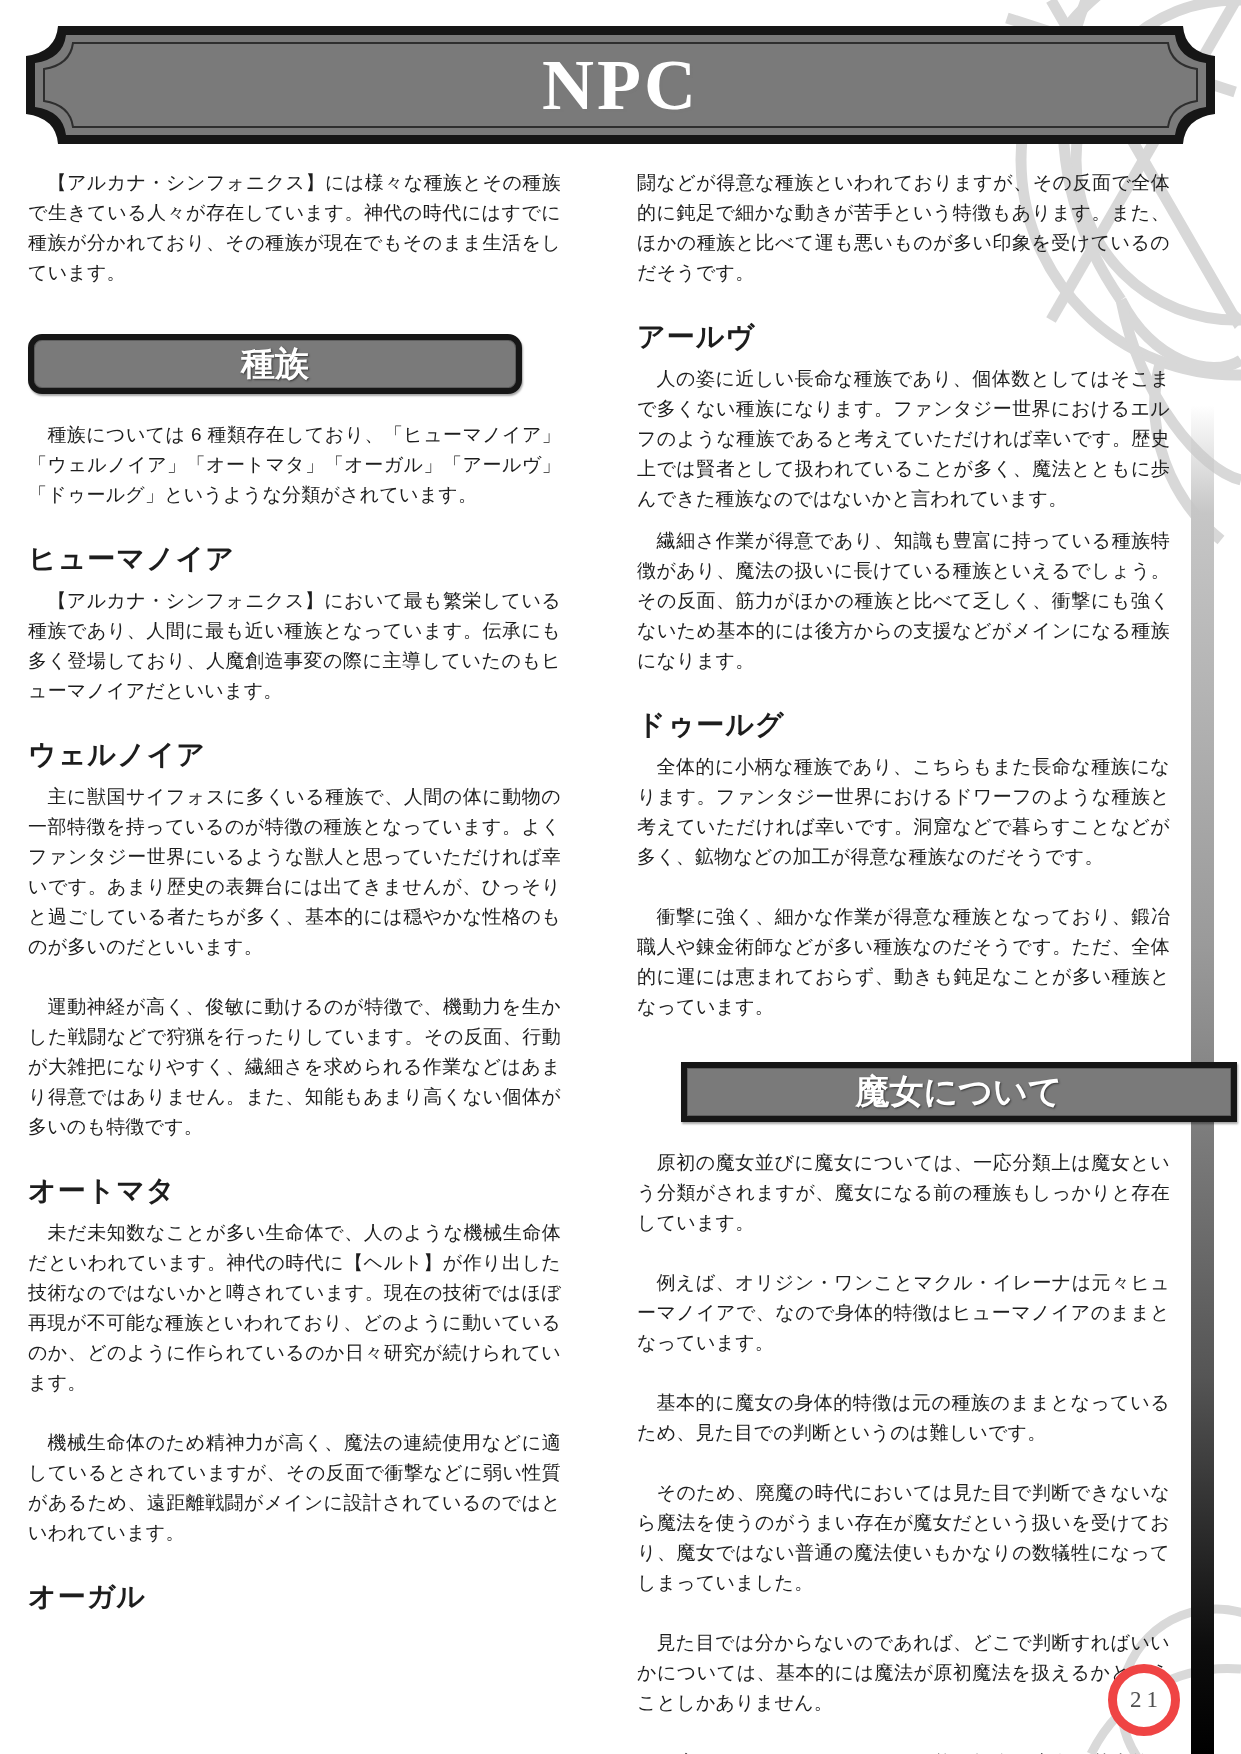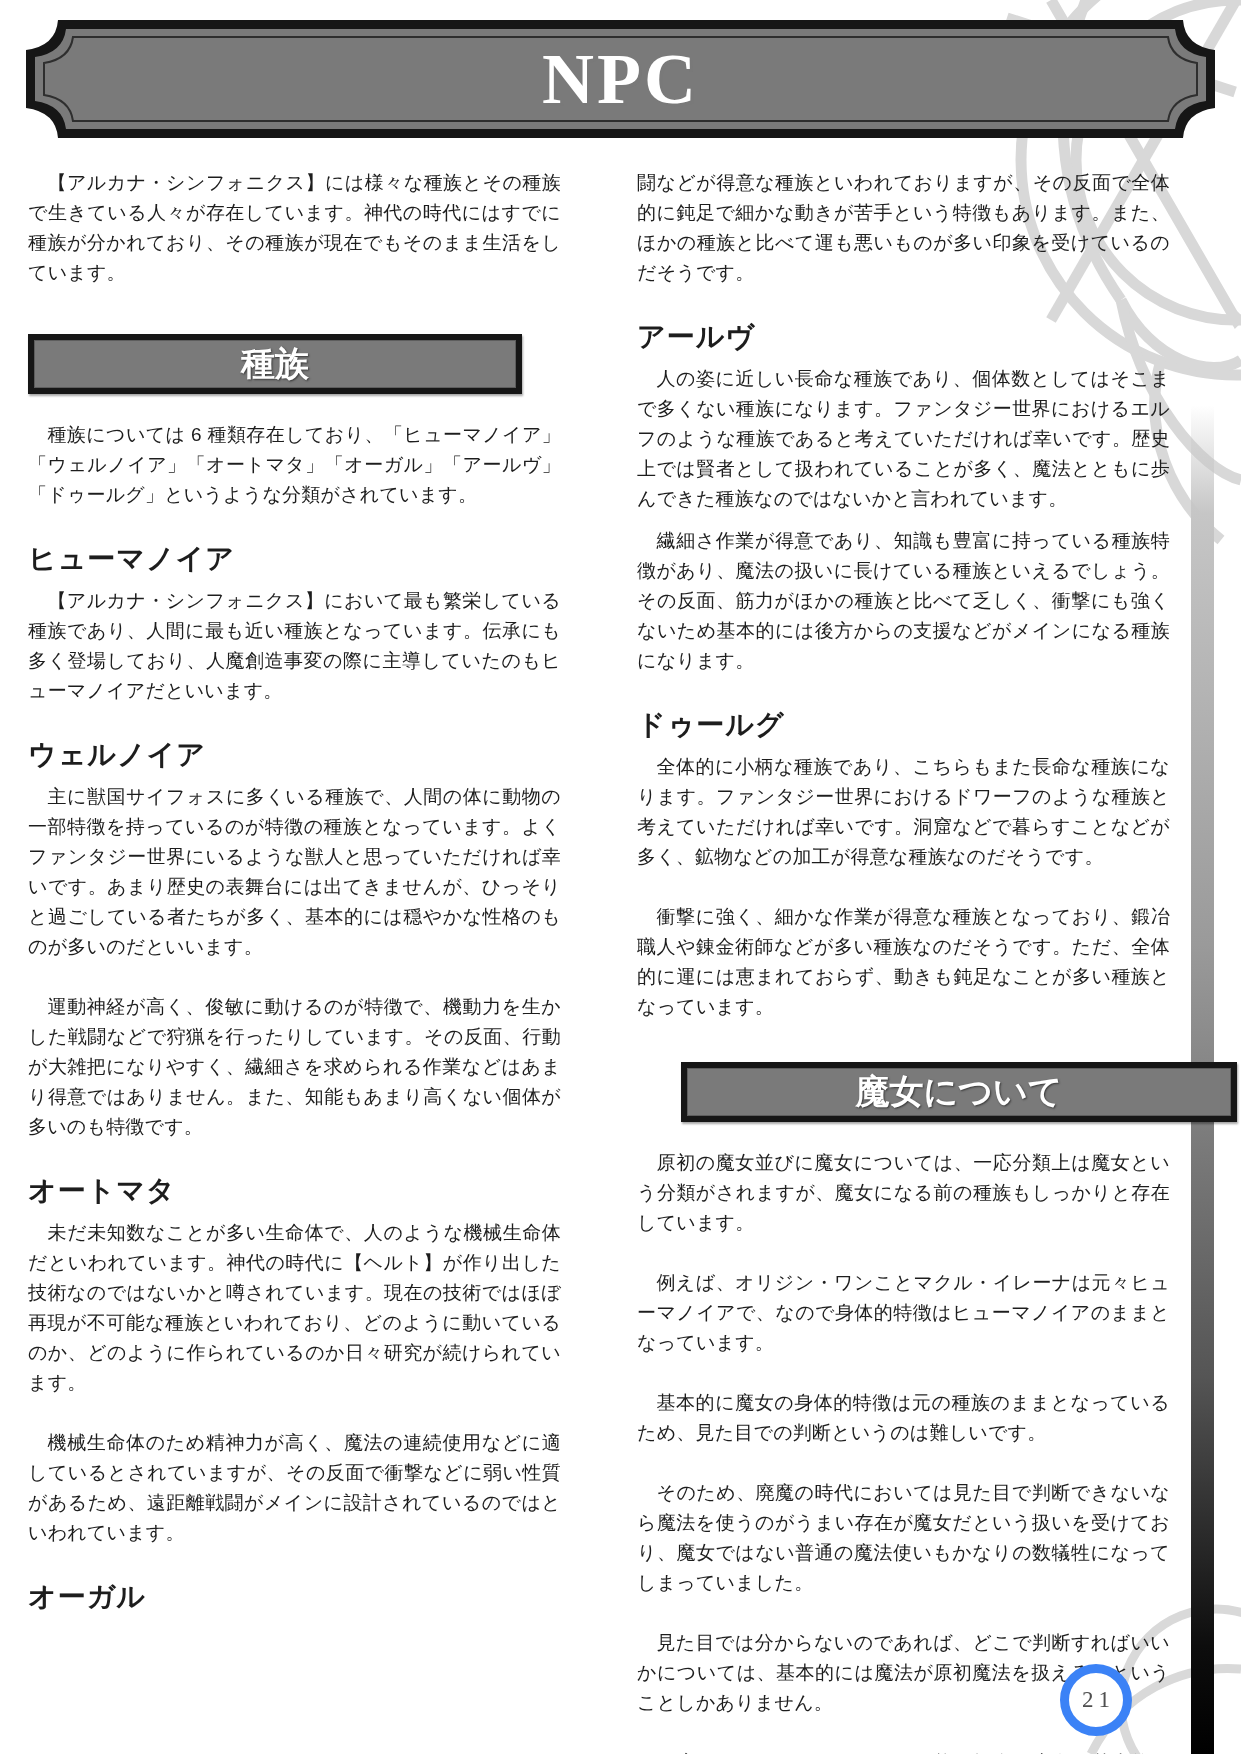--- a/index.html
+++ b/index.html
@@ -21,21 +21,21 @@
     left:1191px;top:405px;width:23px;height:1349px;
     background:linear-gradient(to bottom,
       rgba(190,190,190,0.0) 0%,
       #c6c6c6 8%,
       #9a9a9a 40%,
       #555555 72%,
       #0d0d0d 92%,
       #000000 100%);
   }
   
-  .npc-banner{position:absolute;left:26px;top:20px;width:1189px;height:118px;}
+  .npc-banner{position:absolute;left:26px;top:26px;width:1189px;height:118px;}
   .npc-banner .title{
     position:absolute;inset:0;
     display:flex;align-items:center;justify-content:center;
     font-family:"Liberation Serif","DejaVu Serif",serif;
     font-size:72px;font-weight:bold;color:#ffffff;
     letter-spacing:3px;
     text-shadow:3px 3px 0 rgba(120,120,120,0.55);
   }
   
   .col{position:absolute;top:168px;width:533px;}
@@ -56,28 +56,28 @@
     border:6px solid #161616;
     background:#7a7a7a;
     box-shadow:inset 0 0 0 1px #5d5d5d, 1px 2px 2px rgba(0,0,0,0.35);
     display:flex;align-items:center;justify-content:center;
     font-family:"Liberation Serif","DejaVu Serif",serif;
     font-size:34px;font-weight:bold;color:#ffffff;
     text-shadow:1px 1px 2px rgba(40,40,40,0.8);
     margin:40px 0 26px 0;
   }
   .section-box.first{margin-top:46px;}
-  .races-box{width:482px;}
+  .races-box{width:482px;border-radius:14px;}
   .witch-box{width:544px;margin-left:44px;}
   
   .page-number{
-    position:absolute;left:1060px;top:1664px;
+    position:absolute;left:1108px;top:1664px;
     width:72px;height:72px;border-radius:50%;
     background:#ffffff;
-    border:9px solid #3b82f6;
+    border:9px solid #ef4444;
     box-sizing:border-box;
     display:flex;align-items:center;justify-content:center;
     font-family:"Liberation Serif","DejaVu Serif",serif;
     font-size:23px;color:#4f4f4f;letter-spacing:5px;
     padding-left:5px;
   }
 </style>
 </head>
 <body>
 

